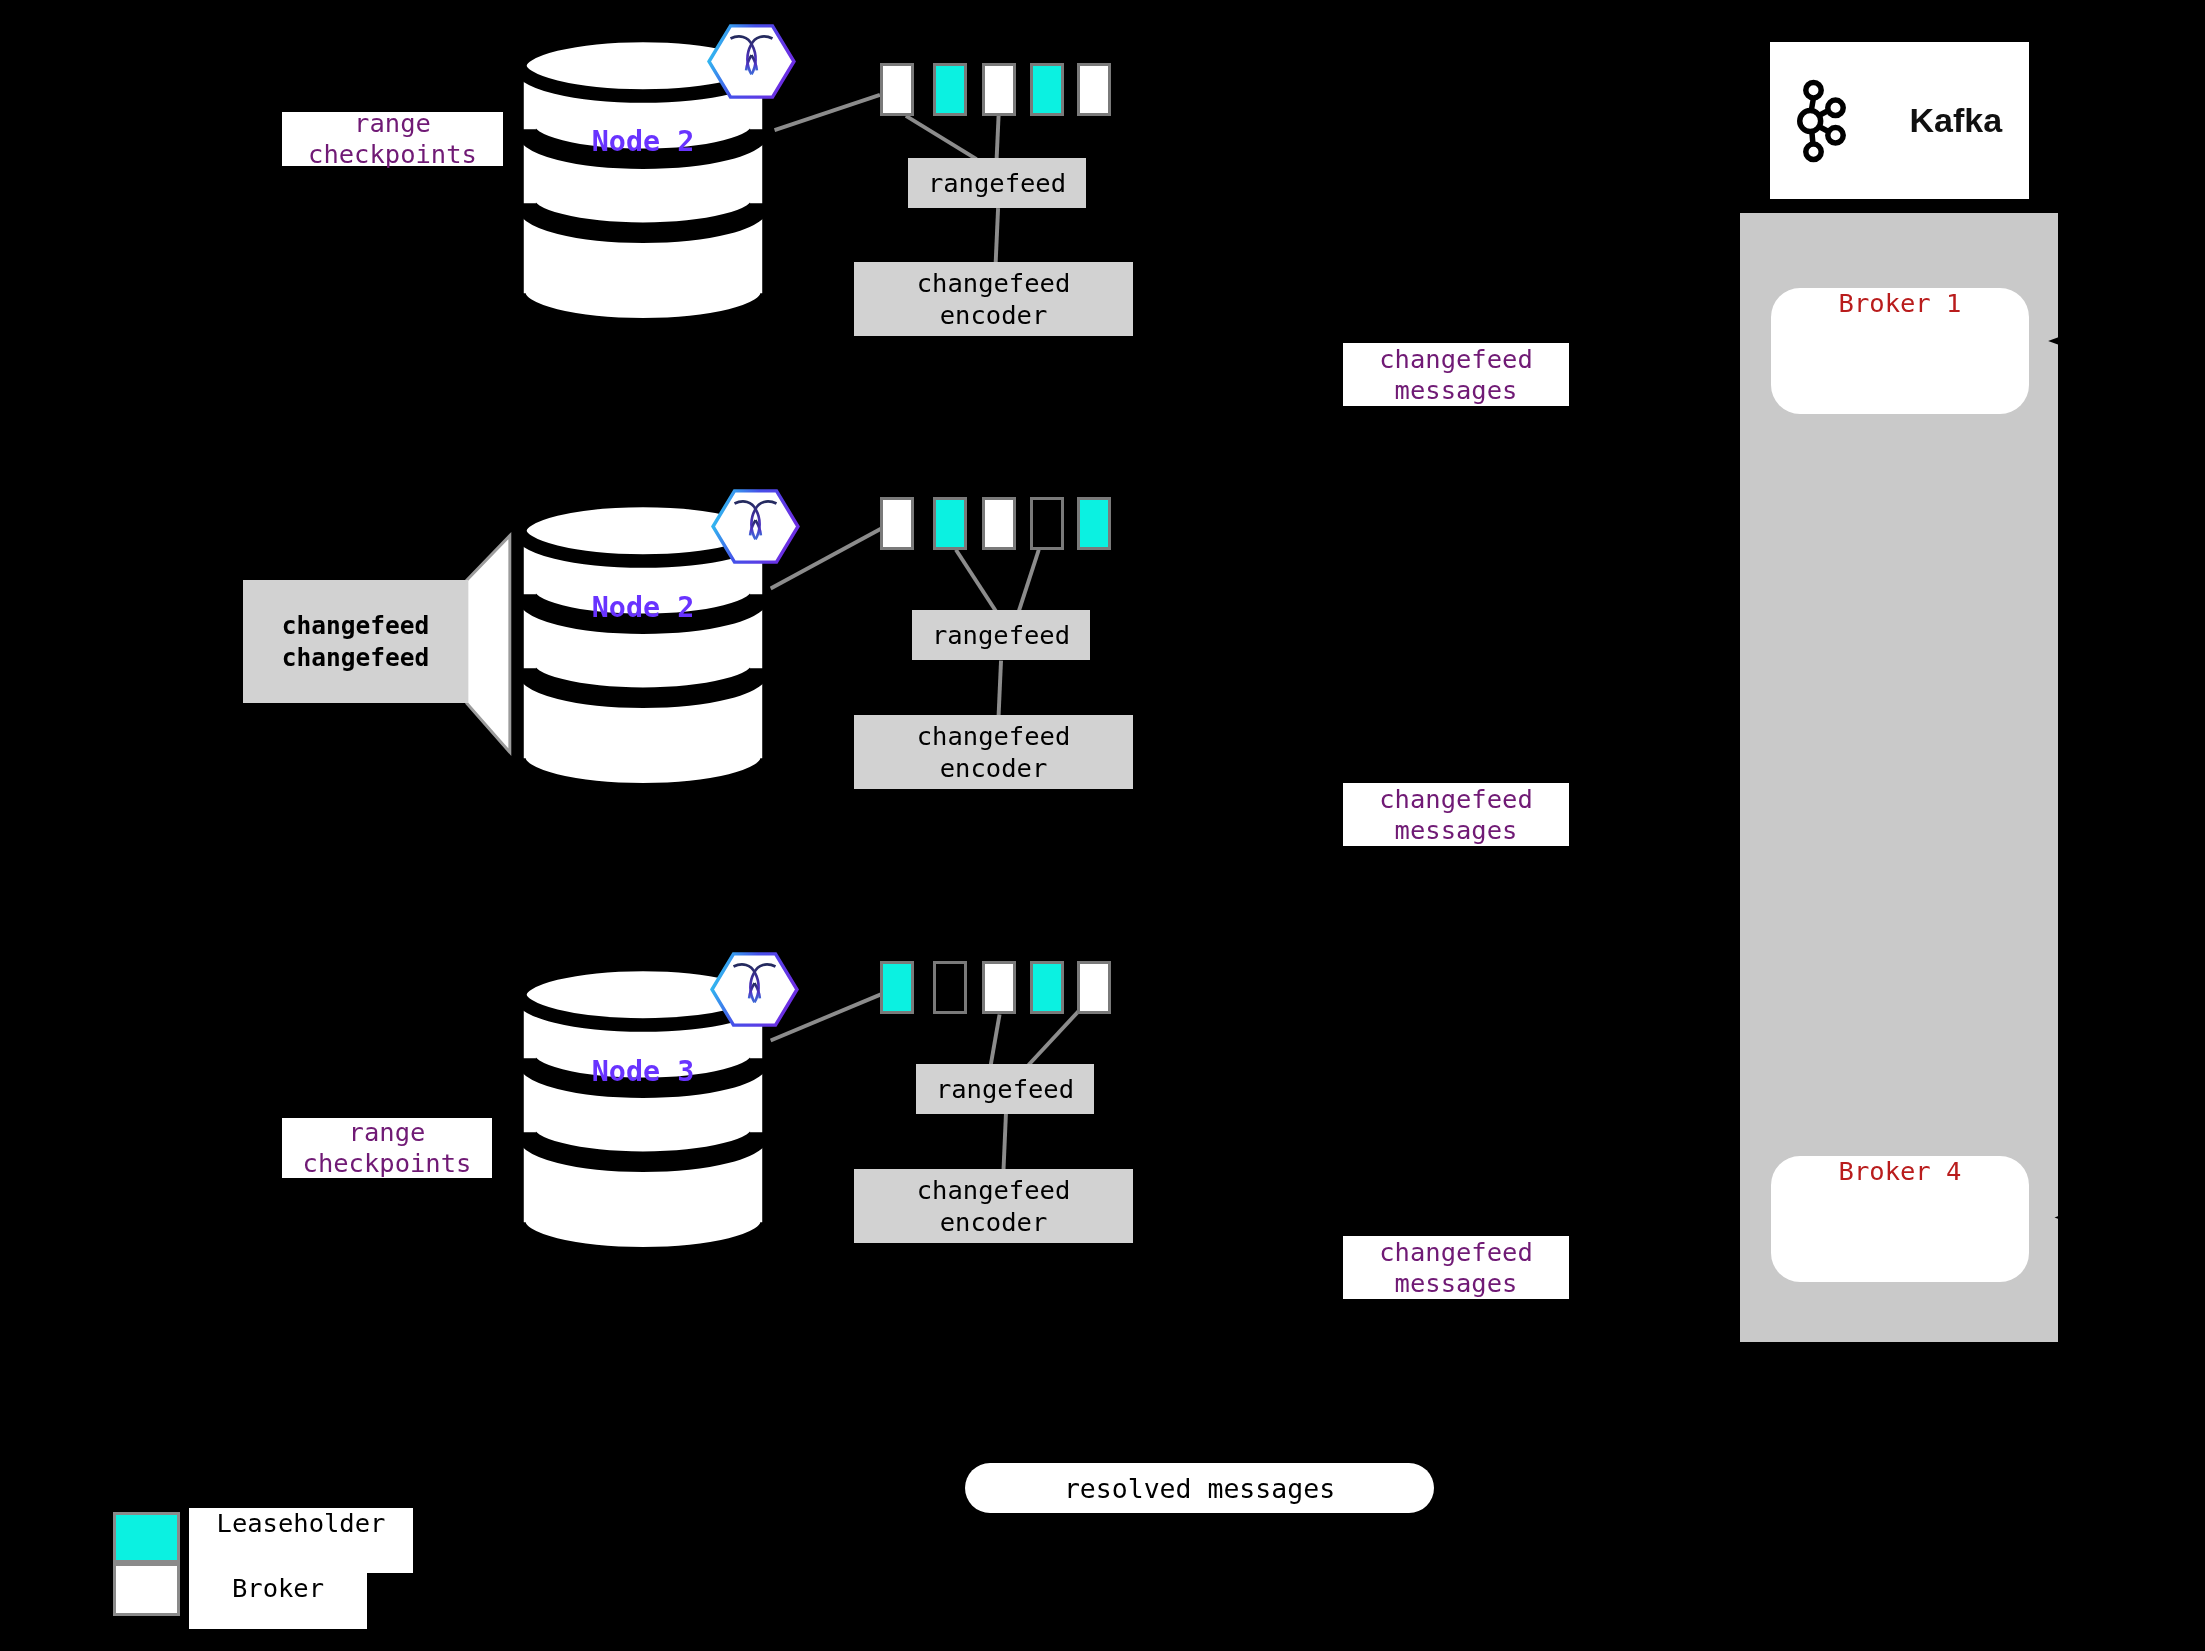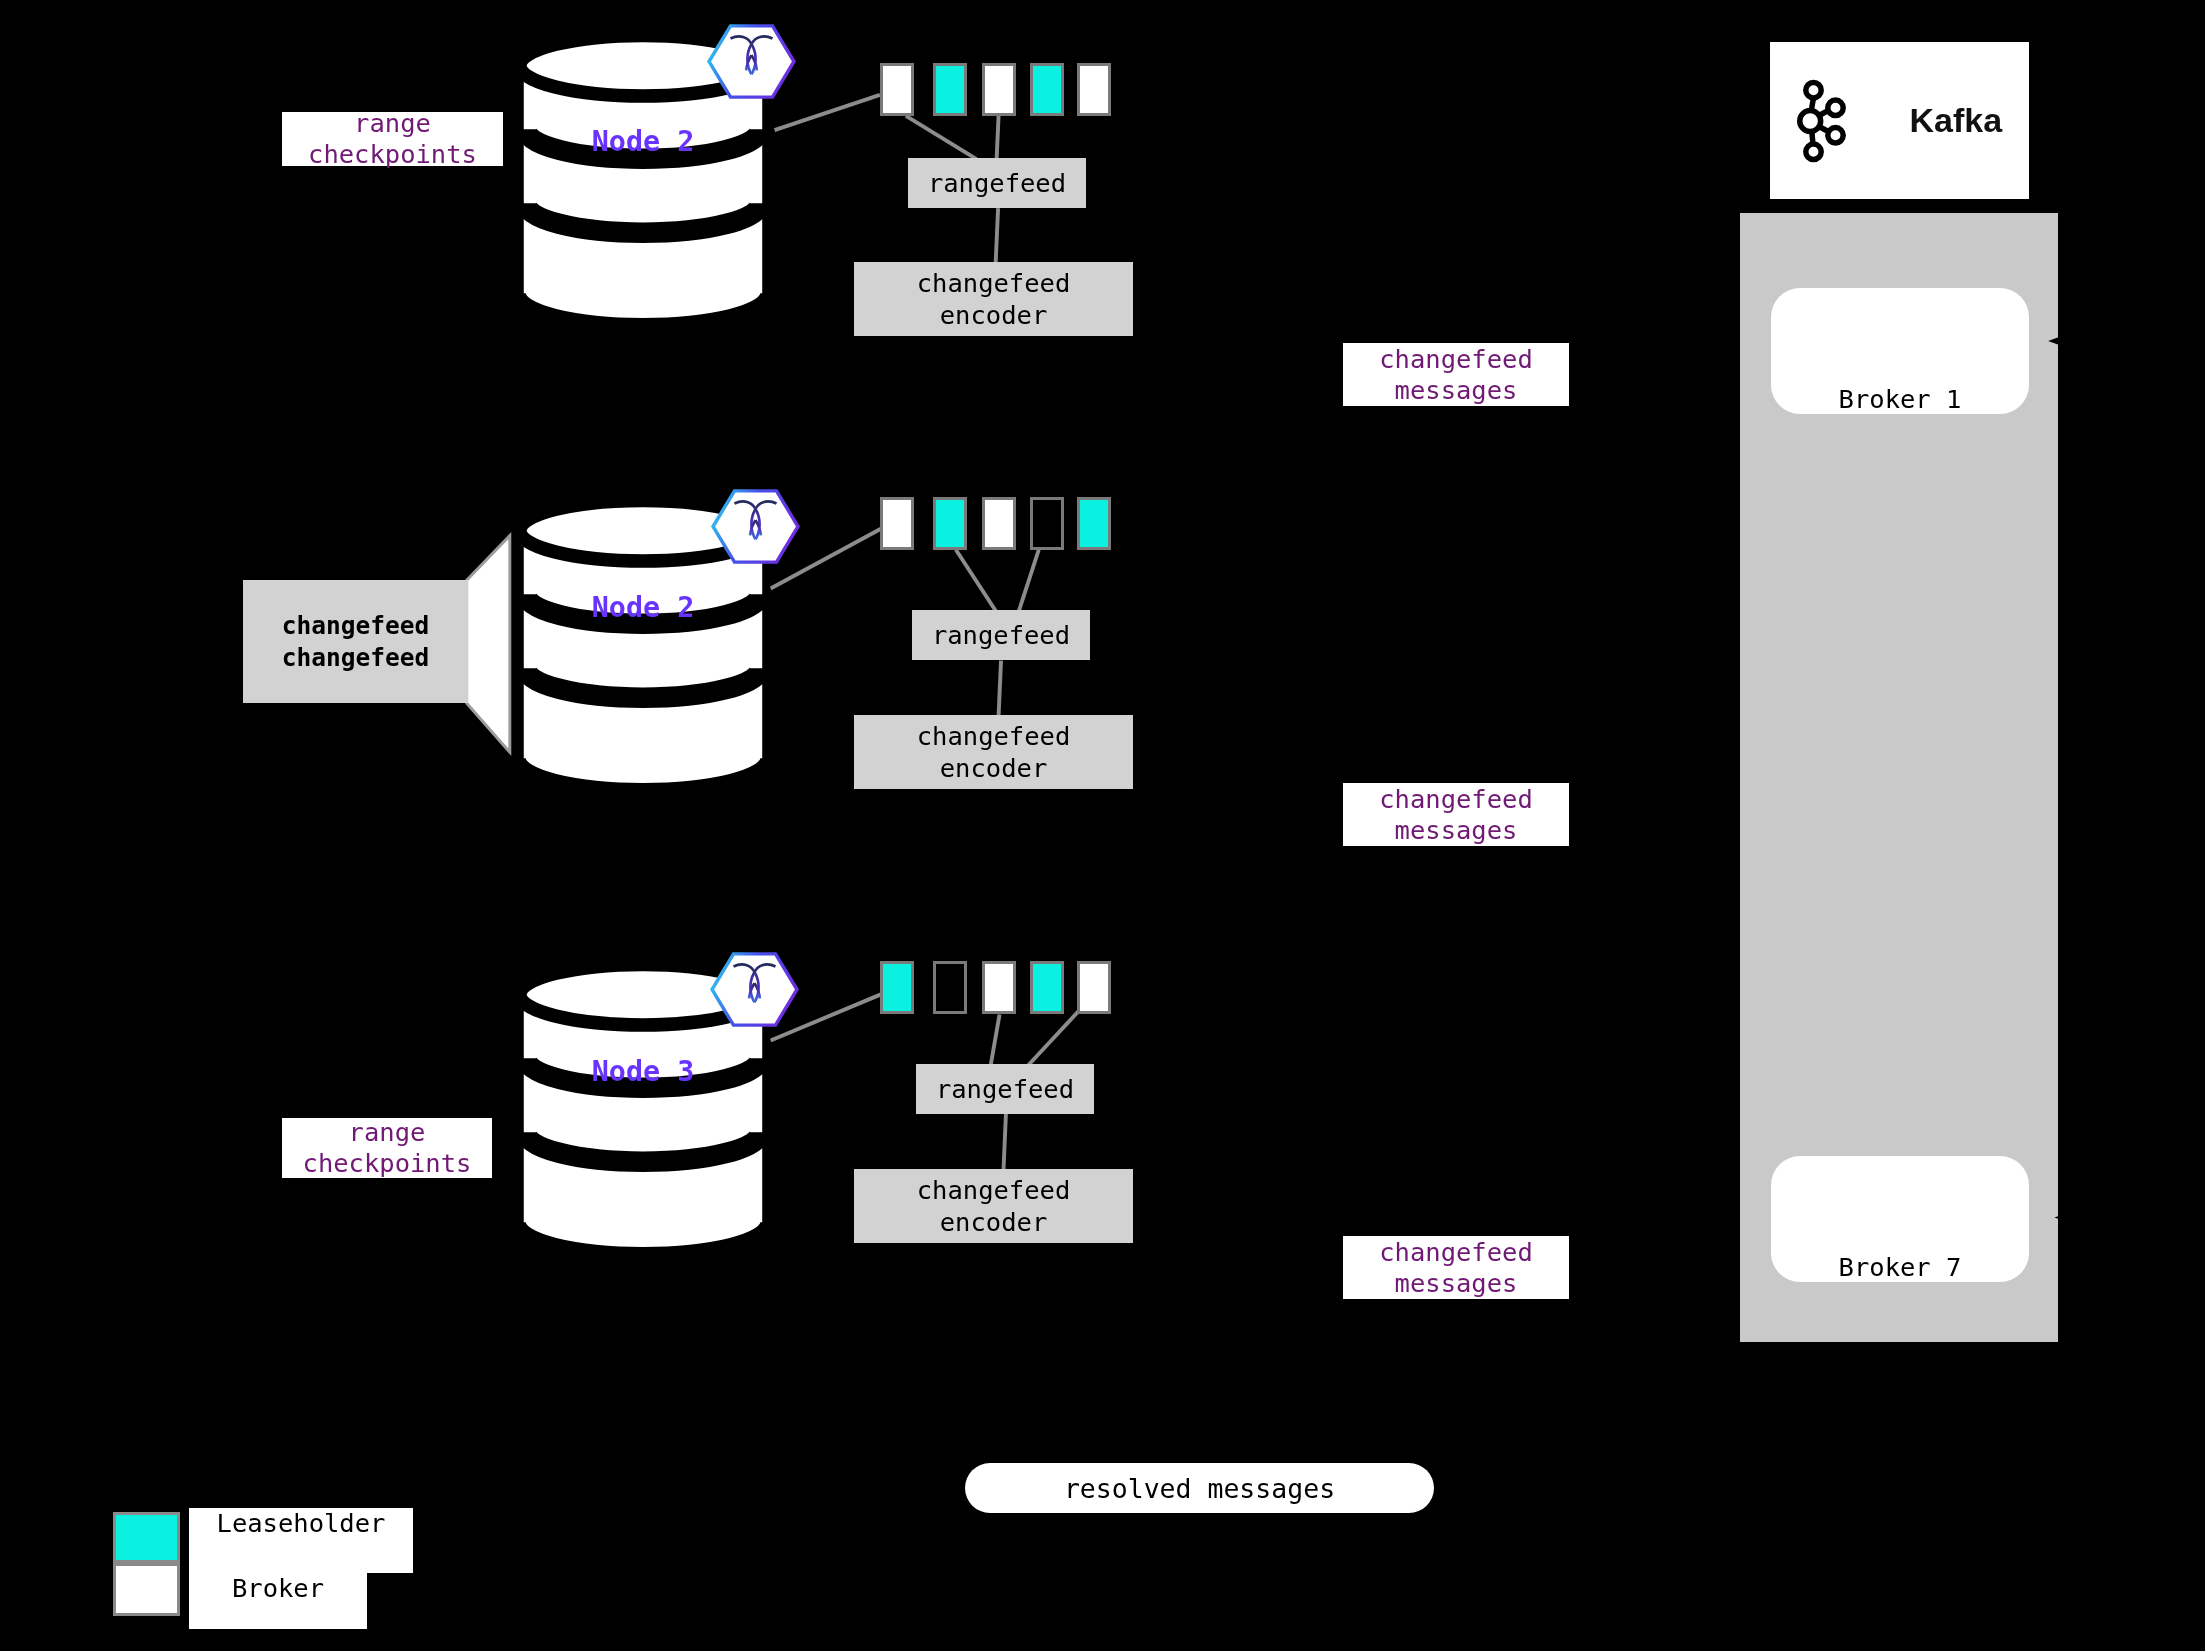--- a/index.html
+++ b/index.html
@@ -35,21 +35,21 @@
     font-size:25.5px;line-height:31px;}
   .coord{position:absolute;left:243px;top:580px;width:225px;height:123px;background:var(--proc);
     color:#000;z-index:3;display:flex;flex-direction:column;align-items:center;justify-content:center;
     font-size:24.5px;line-height:32px;font-weight:bold;}
   .kafka-box{position:absolute;left:1770px;top:42px;width:259px;height:157px;background:#FFFFFF;
     z-index:3;display:flex;align-items:center;justify-content:center;gap:13.7px;}
   .kafka-brand{font-family:"Liberation Sans", sans-serif;font-weight:bold;font-size:34px;color:#111;margin-left:44px;}
   .kcontainer{position:absolute;left:1740px;top:213px;width:318px;height:1129px;
     background:var(--container);z-index:2;}
   .broker{position:absolute;width:258px;height:126px;background:#FFFFFF;border-radius:29px;z-index:3;
-    display:flex;align-items:flex-end;justify-content:center;font-size:25.5px;color:#000000;}
+    display:flex;align-items:flex-start;justify-content:center;font-size:25.5px;color:#b91c1c;}
   .pill{position:absolute;left:965px;top:1463px;width:469px;height:50px;background:#FFFFFF;
     border-radius:25px;z-index:2;display:flex;align-items:center;justify-content:center;
     font-size:26.5px;color:#000;}
   .lg-swatch{position:absolute;width:67px;border:3.9px solid #8A8A8A;z-index:2;}
   .lg-swatch[data-kind="leaseholder"]{background:var(--cyan);}
   .lg-swatch[data-kind="replica"]{background:#FFFFFF;}
   .lg-label{position:absolute;background:#FFFFFF;color:#000;z-index:2;
     display:flex;justify-content:center;font-size:25.5px;margin-left:7px;}
 </style>
 </head>
@@ -219,21 +219,21 @@
         <line x1="40" y1="90" x2="57" y2="99"></line>
         <line x1="27" y1="99" x2="29" y2="122"></line>
       </g>
     </svg>
     <span class="kafka-brand">Kafka</span>
   </div>
   <div class="broker" style="left:1771px;top:288px">
     <span>Broker 1</span>
   </div>
   <div class="broker" style="left:1771px;top:1156px">
-    <span>Broker 7</span>
+    <span>Broker 4</span>
   </div>
 
   <svg id="toparrows" class="overlay" viewBox="0 0 4498 3369">
     <polygon points="4178,695 4228,677 4228,713" fill="#000"></polygon>
     <polygon points="4191,2483 4241,2465 4241,2501" fill="#000"></polygon>
   </svg>
 
   <div class="pill">
     <span>resolved messages</span>
   </div>

